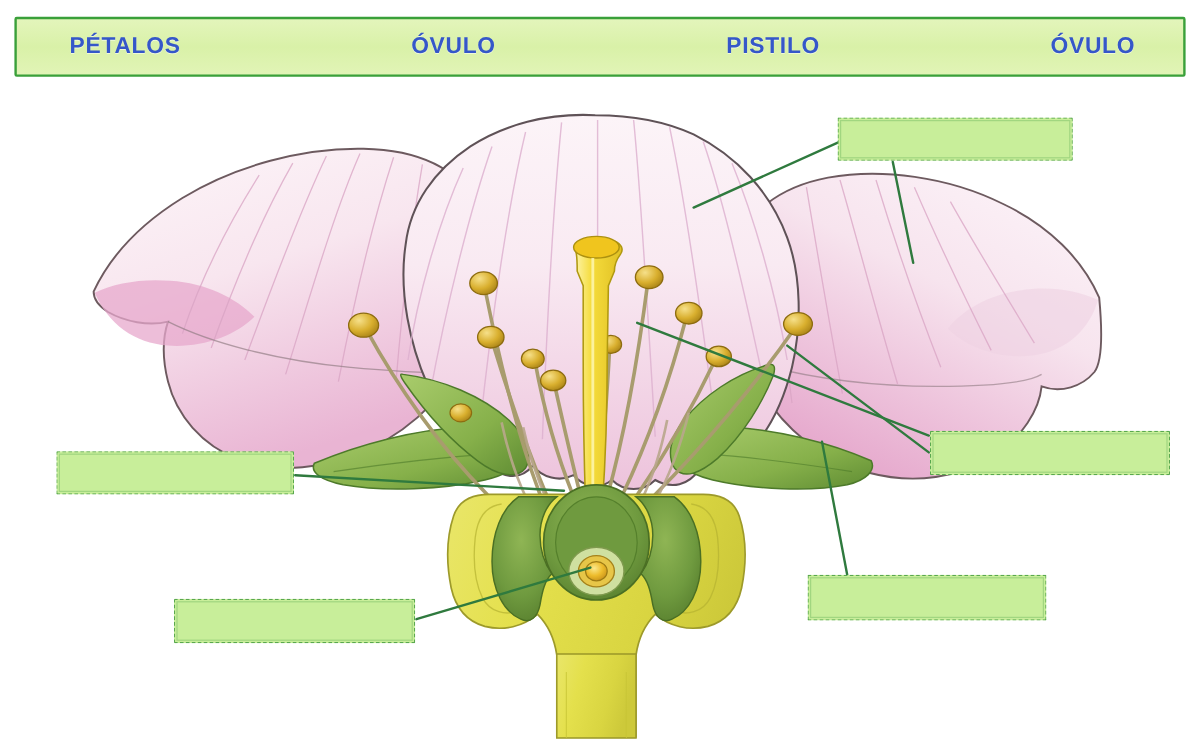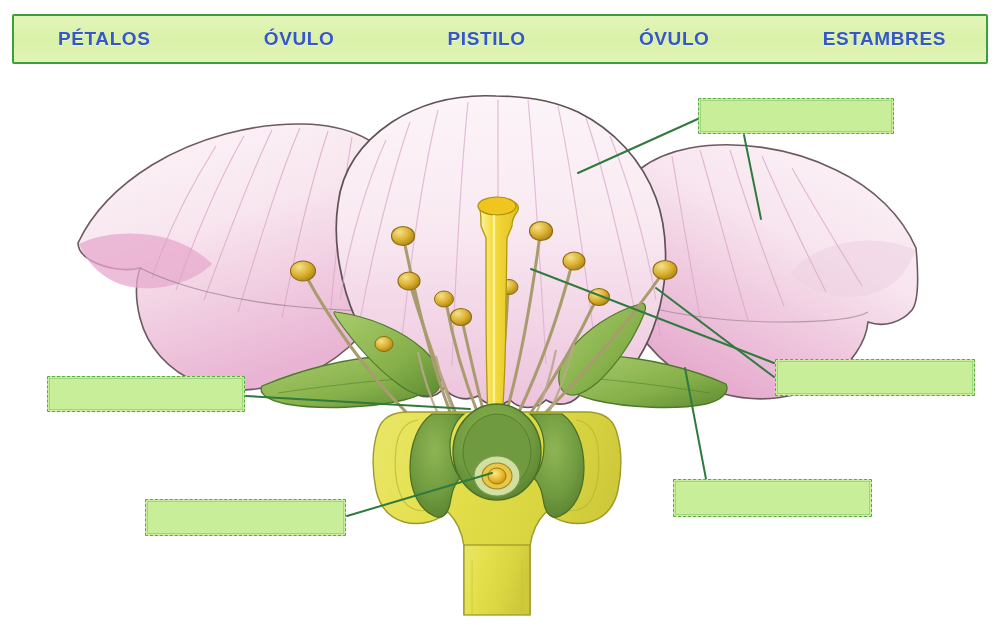--- a/index.html
+++ b/index.html
@@ -340,17 +340,16 @@
   <div class="answer-box" id="box-bottom-left" style="left:145px; top:499px; width:201px; height:37px;">
     <span class="answer-text"></span>
   </div>
 
   <div id="word-bank">
     <div id="word-bank-inner">
       <span class="bank-word">PÉTALOS</span>
       <span class="bank-word">ÓVULO</span>
       <span class="bank-word">PISTILO</span>
       <span class="bank-word">ÓVULO</span>
-      <span class="bank-word">ESTAMBRES</span>
     </div>
   </div>
 
 </div>
 
 </body></html>

